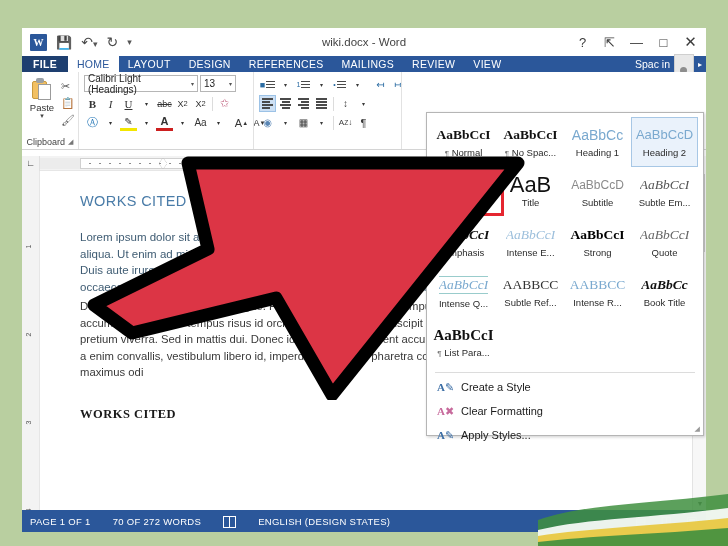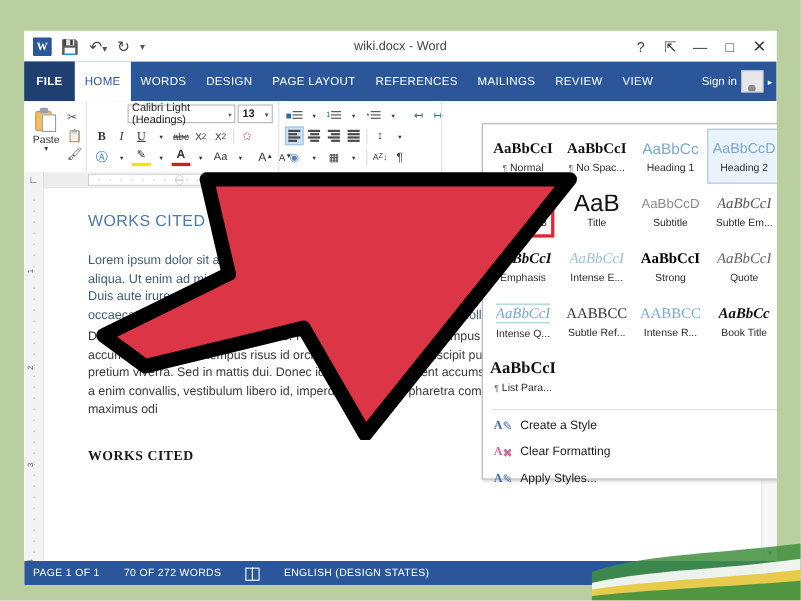--- a/index.html
+++ b/index.html
@@ -37,21 +37,21 @@
   .winbtns{ margin-left:auto; display:flex; align-items:center; gap:0; padding-right:2px; }
   .winbtn{
     width:27px;height:22px;display:flex;align-items:center;justify-content:center;
     font-size:13px;color:#3b3b3b;
   }
   .winbtn.q{ font-size:13px; }
   .winbtn.close{ font-size:15px; }
 
   
   .tabrow{
-    height:36px; background:#2b579a; display:flex; align-items:stretch;
+    height:16px; background:#2b579a; display:flex; align-items:stretch;
     position:relative;
   }
   .tab{
     display:flex;align-items:center;padding:0 9px;
     font-size:10.5px; color:#ffffff; letter-spacing:.3px;
   }
   .tab.file{ background:#1e3f70; font-weight:bold; padding:0 11px; }
   .tab.active{ background:#ffffff; color:#2b579a; }
   .signin{
     margin-left:auto; display:flex; align-items:center; gap:4px;
@@ -98,26 +98,26 @@
   .caret{ font-size:7px; color:#444; line-height:6px; }
   .clipsmall{ display:flex;flex-direction:column; gap:2px; padding-top:3px; }
   .cs{ font-size:11px; color:#5a5a5a; height:15px; }
 
   
   .font{ width:175px; }
   .fontrow1{ display:flex; gap:2px; margin-bottom:2px; }
   .fname{
     width:114px;height:17px;border:1px solid #b6b6b6;background:#fff;
     font-size:10px;color:#222; display:flex;align-items:center;
-    padding-left:3px; justify-content:space-between;margin-left:32px;
+    padding-left:3px; justify-content:space-between;
   }
   .fsize{
     width:36px;height:17px;border:1px solid #b6b6b6;background:#fff;
     font-size:10px;color:#222; display:flex;align-items:center;
-    padding-left:3px; justify-content:space-between;font-weight:bold;
+    padding-left:3px; justify-content:space-between;
   }
   .ddarr{ font-size:6px;color:#555; padding-right:3px; }
   .fontrow{ display:flex; align-items:center; gap:1px; height:19px; }
   .fbtn{
     min-width:17px;height:17px;display:flex;align-items:center;justify-content:center;
     font-size:11px;color:#333;
   }
   .fbtn.serif{ font-family:"Liberation Serif", serif; }
   .sep{ width:1px;height:14px;background:#dcdcdc;margin:0 2px; }
   .ared{ border-bottom:3px solid #cc1f1f; line-height:9px; }
@@ -135,21 +135,21 @@
   .listicon{ display:flex; align-items:center; gap:1px; }
   .listicon i{ font-style:normal; font-size:9px; color:#2b6ca3; }
   .bars{ display:flex;flex-direction:column;gap:1.5px; }
   .bars span{ display:block; height:1.5px; background:#4a4a4a; }
 
   
   .stylesgrp{ flex:1; position:relative; }
 
   
   #styles-gallery{
-    position:absolute; left:416px; top:84px; width:278px; height:324px;
+    position:absolute; left:404px; top:84px; width:278px; height:324px;
     background:#ffffff; border:1px solid #b5b5b5;
     box-shadow:1px 1px 3px rgba(0,0,0,.2);
     z-index:40;
   }
   .sgrid{ display:flex; flex-wrap:wrap; padding:4px 3px 0 3px; }
   .scell{
     width:67px; height:50px; display:flex; flex-direction:column;
     align-items:center; justify-content:center; border:1px solid transparent;
     margin:0;
   }
@@ -291,29 +291,28 @@
       <div class="winbtn">⇱</div>
       <div class="winbtn">—</div>
       <div class="winbtn">□</div>
       <div class="winbtn close">✕</div>
     </div>
   </div>
 
   <div class="tabrow">
     <div class="tab file">FILE</div>
     <div class="tab active">HOME</div>
-    <div class="tab">WORDS</div>
+    <div class="tab">LAYOUT</div>
     <div class="tab">DESIGN</div>
-    <div class="tab">PAGE LAYOUT</div>
     <div class="tab">REFERENCES</div>
     <div class="tab">MAILINGS</div>
     <div class="tab">REVIEW</div>
     <div class="tab">VIEW</div>
     <div class="signin">
-      <span>Sign in</span>
+      <span>Spac in</span>
       <span class="avatarbox">
           <span class="head"></span>
         </span>
       <span class="avarr">▸</span>
     </div>
   </div>
 
   <div class="ribbon">
 
     <div class="grp clip">

